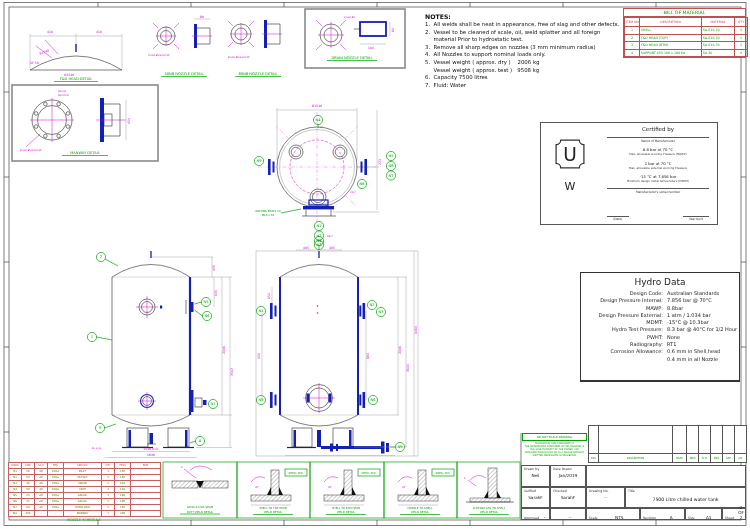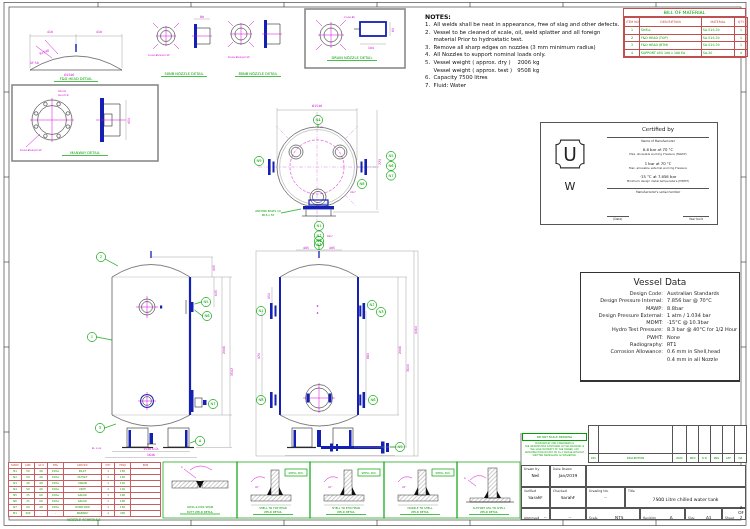--- a/index.html
+++ b/index.html
@@ -579,21 +579,21 @@
       <div class="cert-lab">Minimum design metal temperature (MDMT)</div>
       <div class="cert-serial">Manufacturer's serial number</div>
       <div class="cert-bottom">
         <span>(Date)</span>
         <span>Year built</span>
       </div>
     </div>
   </div>
 
   <div class="abs dd" style="left:580px;top:272px;width:160px;height:110px;">
-    <div class="dd-title">Vessel Data</div>
+    <div class="dd-title">Hydro Data</div>
     <table>
       <tbody>
           <tr>
             <td>Design Code:</td>
             <td>Australian Standards</td>
           </tr>
           <tr>
             <td>Design Pressure Internal:</td>
             <td>7.856 bar @ 70°C</td>
           </tr>

